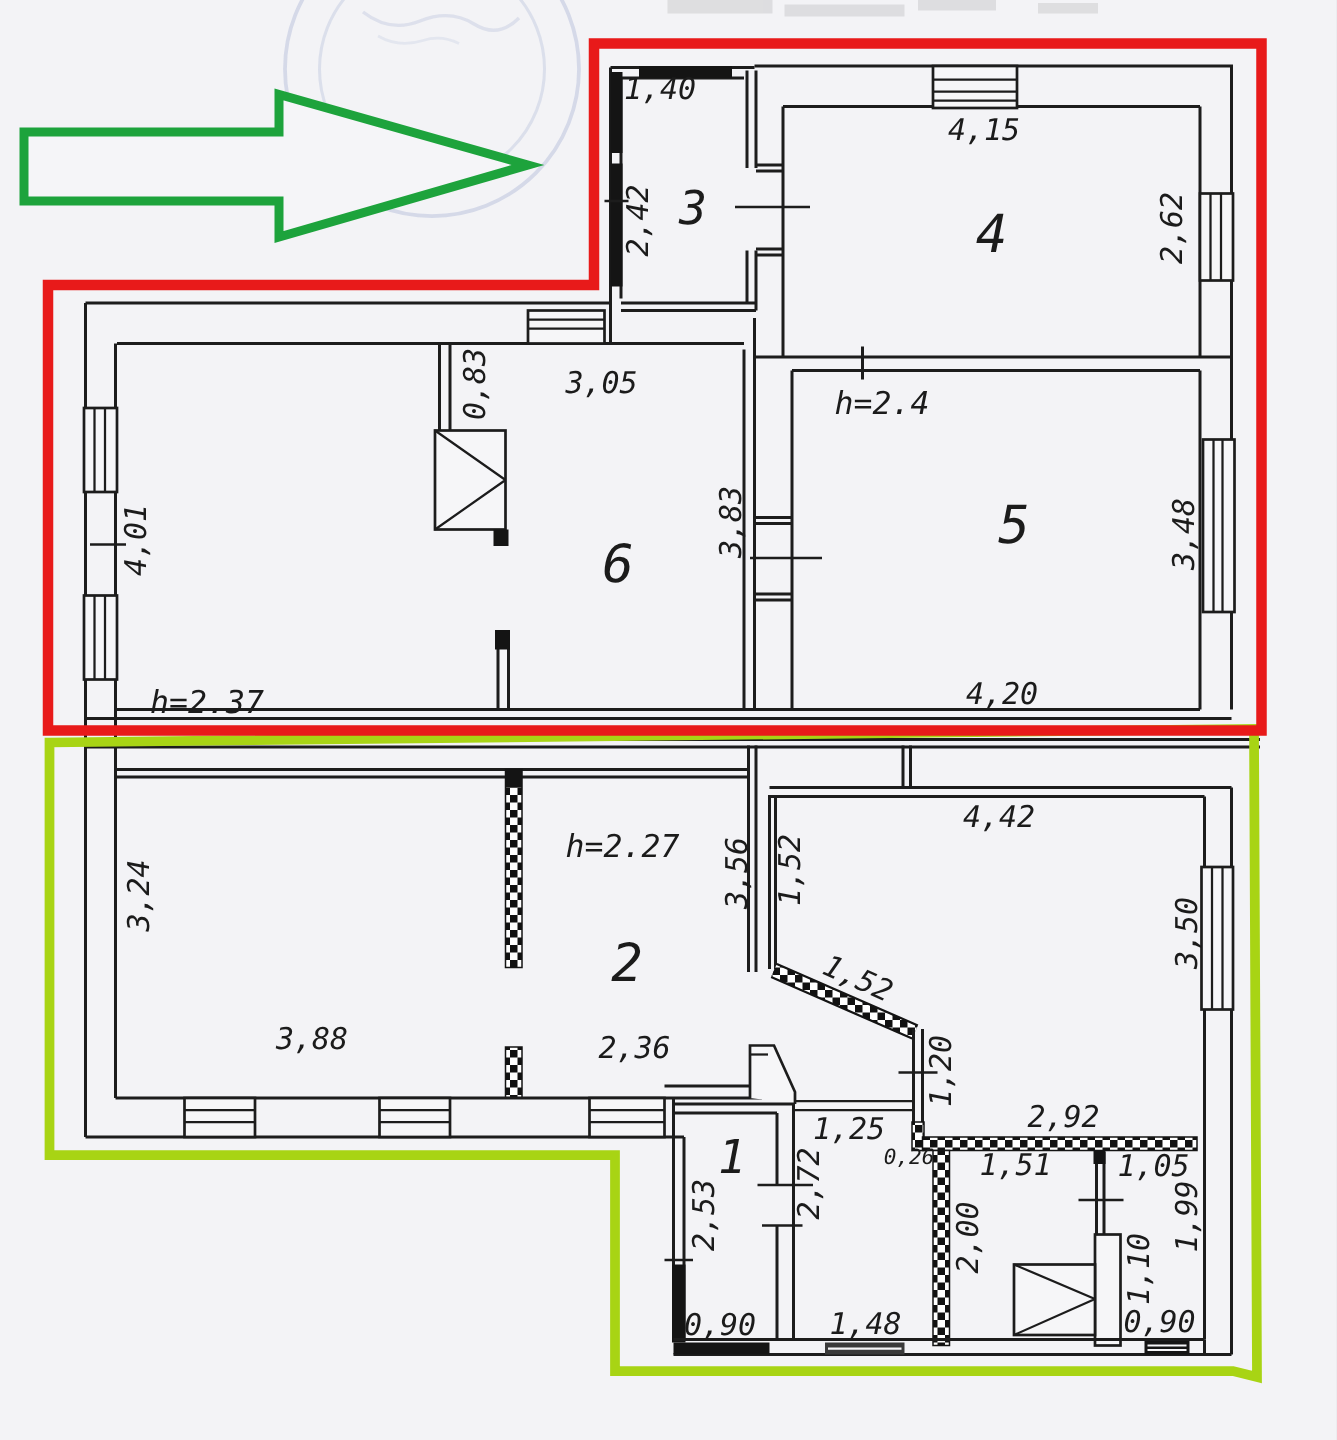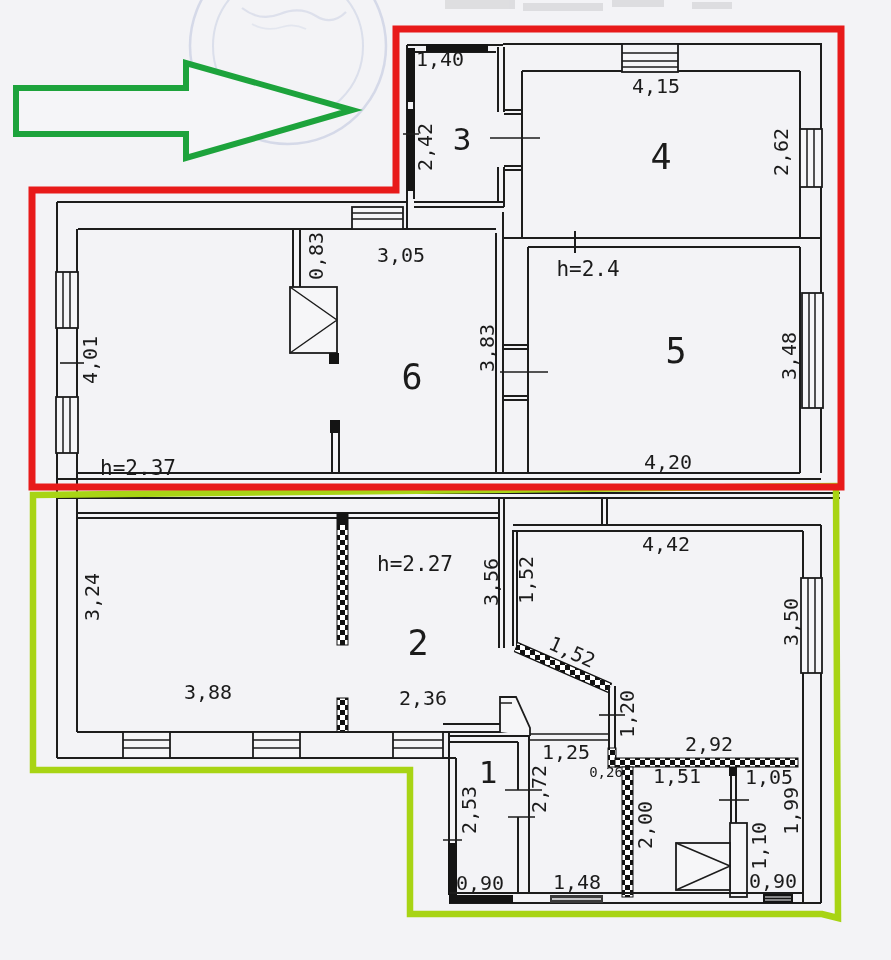--- a/index.html
+++ b/index.html
@@ -1,16 +1,16 @@
 <!DOCTYPE html>
 <html><head>
 <meta charset="utf-8">
 <style>
   html,body{margin:0;padding:0;background:#e8e8ea;}
-  #page{position:relative;width:891px;height:960px;background:#f3f3f6;overflow:hidden;}
+  #page{position:relative;width:891px;height:960px;background:#f3f3f6;overflow:hidden;font-style:italic;}
   svg{display:block;}
   .w{stroke:#1c1c1c;stroke-width:2;fill:none;}
   .wt{stroke:#1c1c1c;stroke-width:1.5;fill:none;}
   .tick{stroke:#1c1c1c;stroke-width:1.6;fill:none;}
   .blk{fill:#141414;stroke:none;}
   .dark{fill:#3a3a3a;stroke:none;}
   .box{fill:#f6f6f8;stroke:#1c1c1c;stroke-width:1.8;}
   .chk{fill:url(#chk);stroke:#141414;stroke-width:1;}
   text{font-family:"DejaVu Sans Mono","Liberation Mono",monospace;fill:#1b1b1b;dominant-baseline:central;}
   .dim{font-size:20px;}

